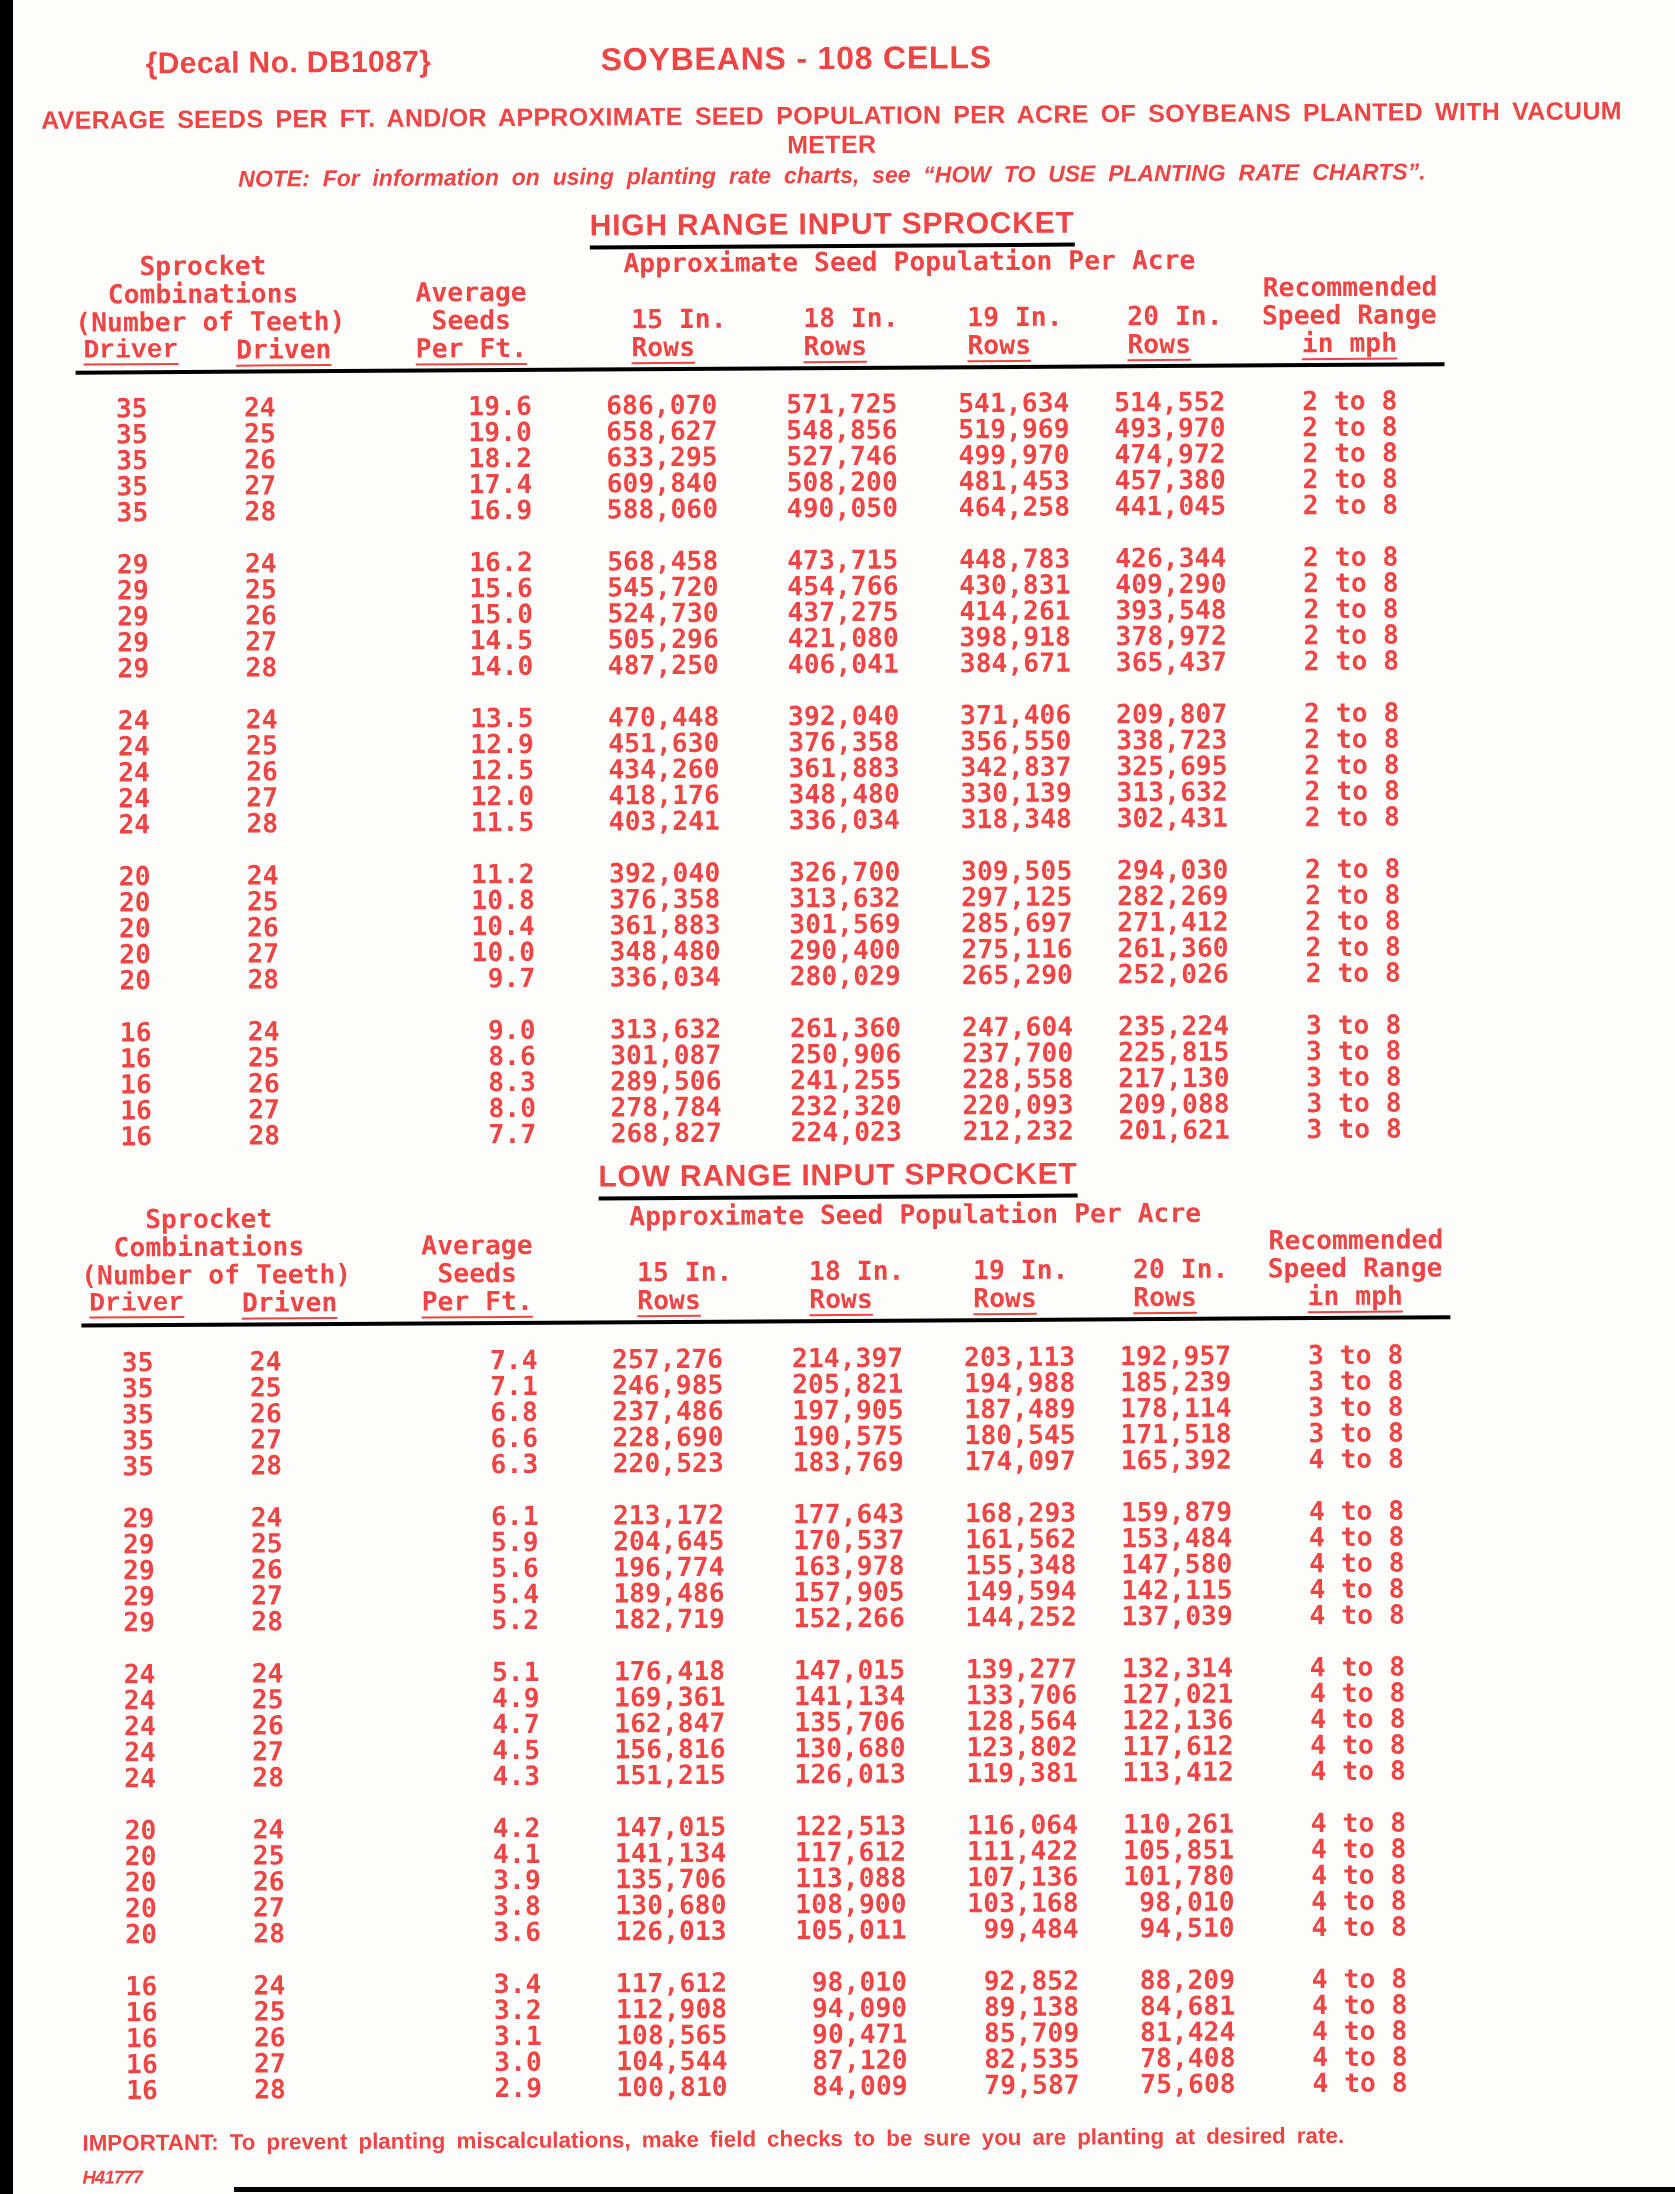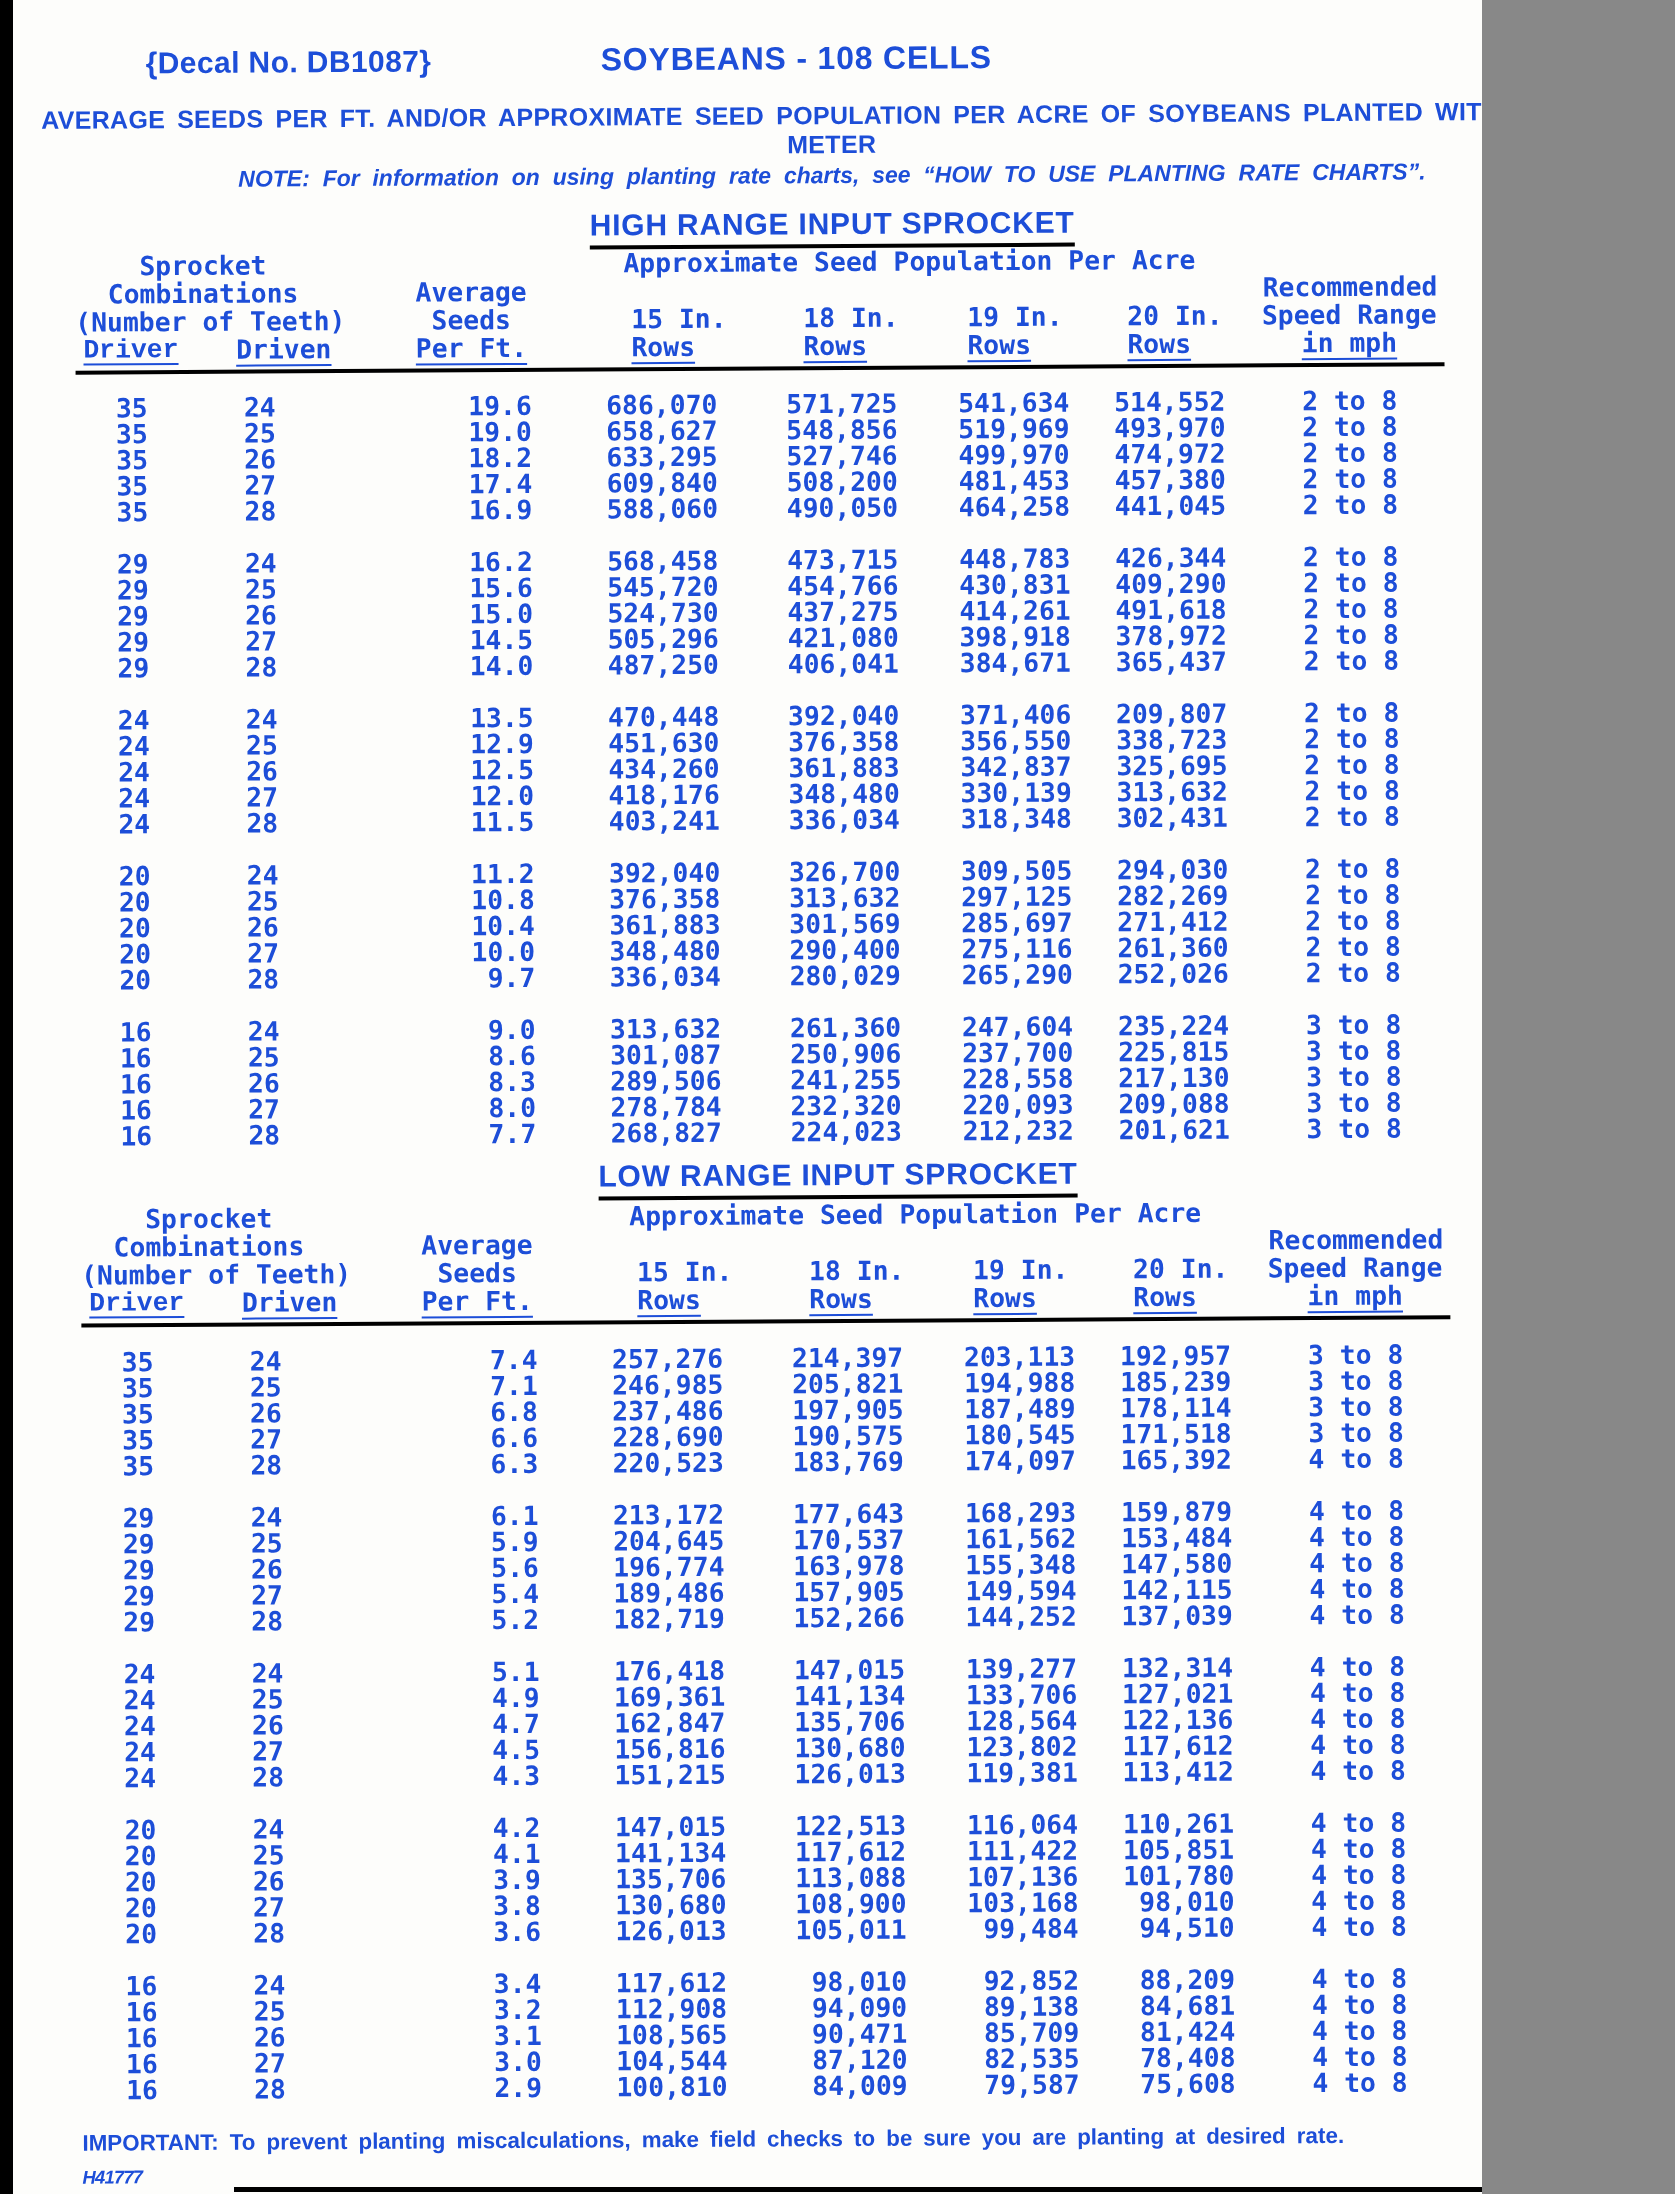--- a/index.html
+++ b/index.html
@@ -1,22 +1,22 @@
 <!DOCTYPE html>
 <html style="font-size:13px"><head>
 <meta charset="utf-8">
 <style>
   html,body{margin:0;padding:0;background:#888;}
   .page{
     position:relative;
-    width:1482px;height:2194px;
+    width:1675px;height:2194px;
     background:#fdfdfb;
     overflow:hidden;
     font-family:"DejaVu Sans Mono", monospace;
-    color:#1d4ed8;
+    color:#ef4444;
   }
   .scan-left{position:absolute;left:0;top:0;width:13px;height:2194px;background:#000;}
   .scan-bottom{position:absolute;left:234px;bottom:1.6px;right:0;height:5.6px;background:#000;}
   .content{position:absolute;left:0;top:0;width:1675px;height:2194px;
     transform:rotate(-0.35deg);transform-origin:50% 50%;}
 
   
   .decal{position:absolute;left:152px;top:42px;
     font-family:"Liberation Sans",sans-serif;font-weight:bold;font-size:30px;letter-spacing:0.4px;}
   .title{position:absolute;left:607px;top:40px;
@@ -194,21 +194,21 @@
           <div class="cell c6">409,290</div>
           <div class="cell c7">2 to 8</div>
         </div>
         <div class="trow">
           <div class="cell c0">29</div>
           <div class="cell c1">26</div>
           <div class="cell c2">15.0</div>
           <div class="cell c3">524,730</div>
           <div class="cell c4">437,275</div>
           <div class="cell c5">414,261</div>
-          <div class="cell c6">491,618</div>
+          <div class="cell c6">393,548</div>
           <div class="cell c7">2 to 8</div>
         </div>
         <div class="trow">
           <div class="cell c0">29</div>
           <div class="cell c1">27</div>
           <div class="cell c2">14.5</div>
           <div class="cell c3">505,296</div>
           <div class="cell c4">421,080</div>
           <div class="cell c5">398,918</div>
           <div class="cell c6">378,972</div>

